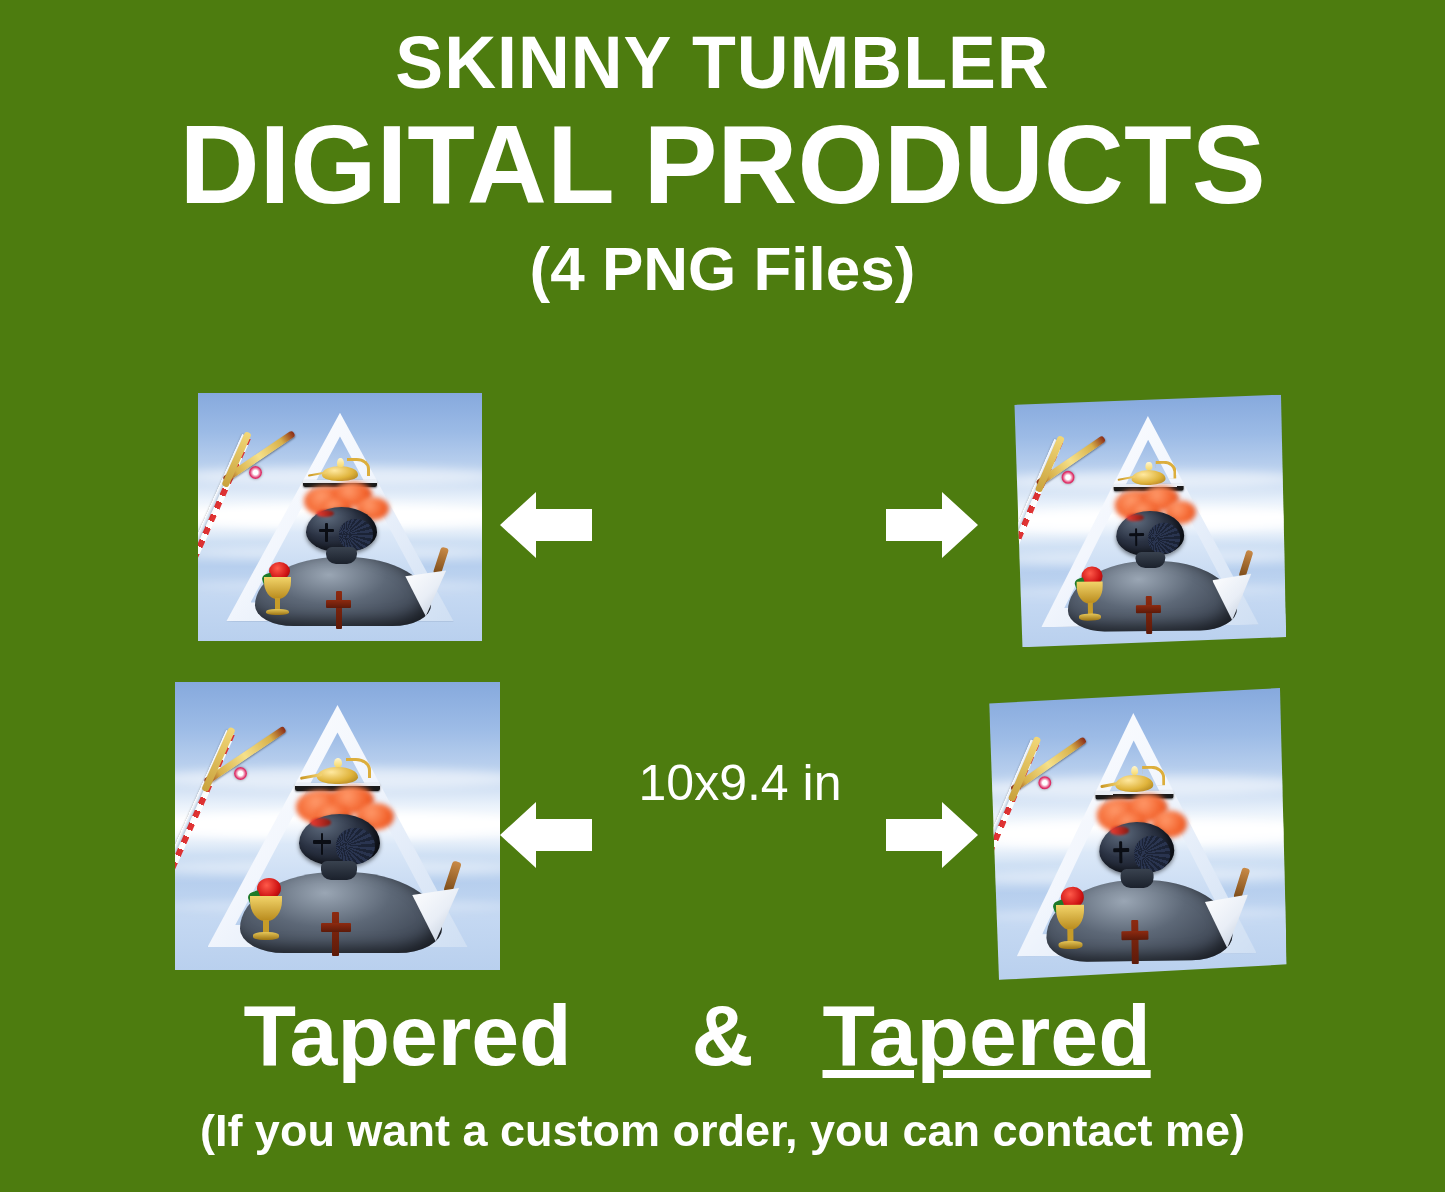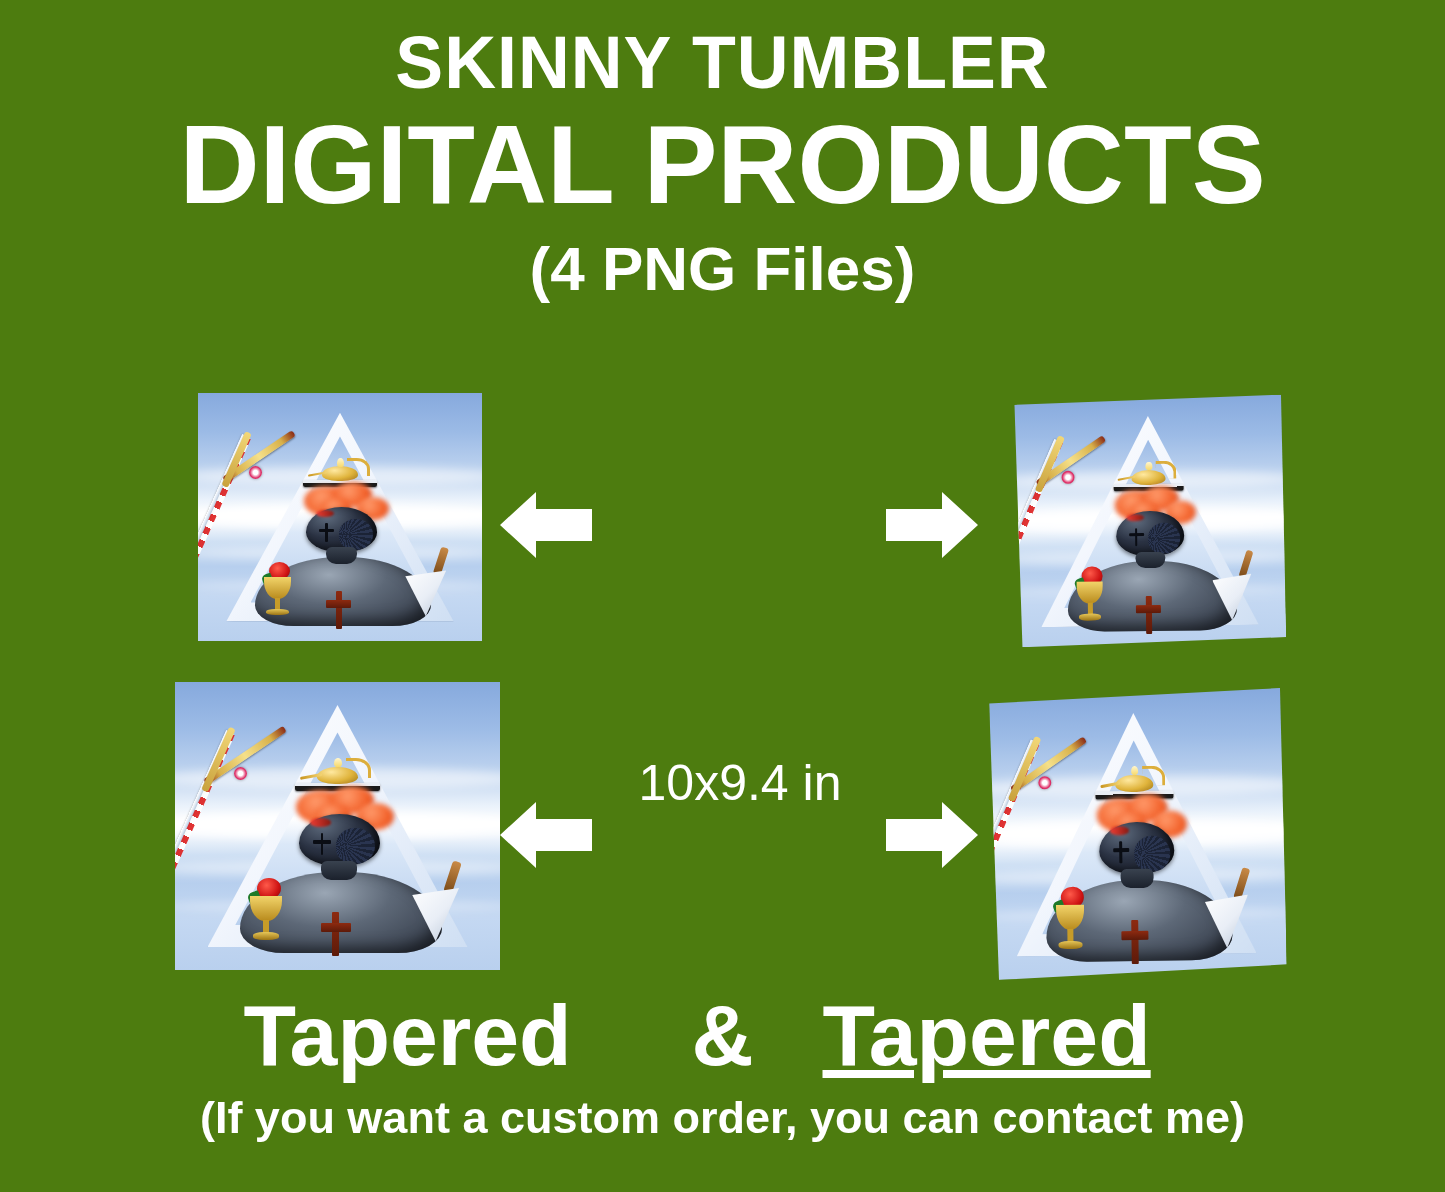--- a/index.html
+++ b/index.html
@@ -237,21 +237,21 @@
 
   
   .footer{position:absolute;left:0;width:1445px;text-align:center;}
   .f-row{
     font-size:86px;font-weight:bold;line-height:1.0;
     display:flex;justify-content:center;align-items:baseline;
   }
   .f-straight{min-width:430px;text-align:center;}
   .f-amp{min-width:200px;text-align:center;}
   .f-tapered{min-width:430px;text-align:left;text-decoration:underline;}
-  .f-custom{font-size:45px;font-weight:bold;line-height:1.05;margin-top:16px;}
+  .f-custom{font-size:45px;font-weight:bold;line-height:1.05;margin-top:29px;}
 </style>
 </head>
 <body>
 
 <div class="stage">
 
   <div class="header">
     <div class="t-skinny">SKINNY TUMBLER</div>
     <div class="t-digital">DIGITAL PRODUCTS</div>
     <div class="t-png">(4 PNG Files)</div>

